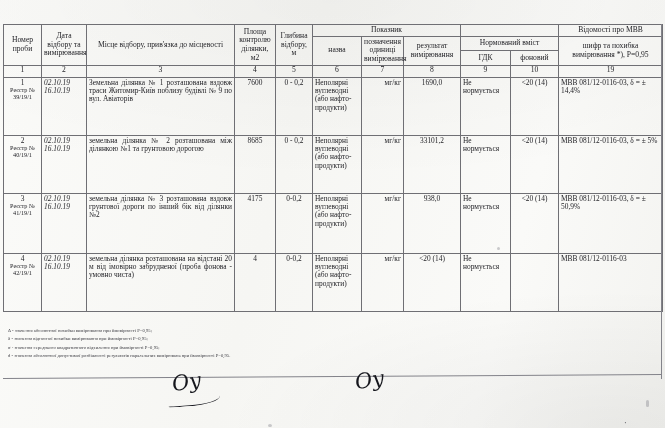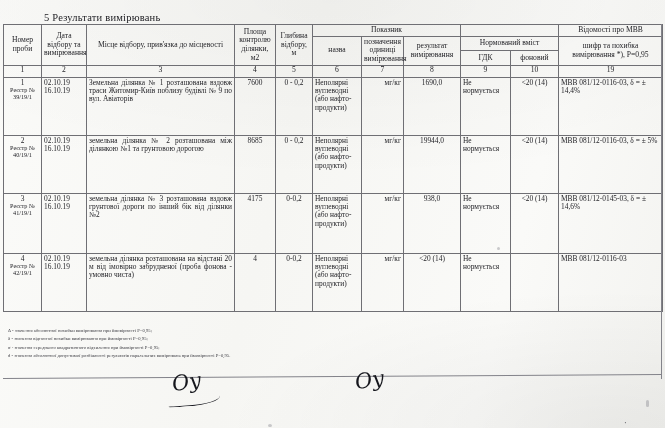--- a/index.html
+++ b/index.html
@@ -66,20 +66,21 @@
     text-align: center;
     font-size: 7.4px;
     line-height: 1.25;
   }
   .rownum-cell .n { display: block; }
   .rownum-cell .reg { display: block; font-size: 6.2px; }
   .date-cell {
     font-size: 7.4px;
     line-height: 1.3;
     padding-left: 3px;
+    font-style: italic;
   }
   .place-cell {
     text-align: justify;
     text-align-last: left;
     font-size: 7.6px;
     line-height: 1.35;
     padding: 1px 3px;
     hyphens: none;
   }
   .name-cell {
@@ -209,21 +210,20 @@
     border-radius: 50%;
     opacity: 0.5;
   }
 </style>
 </head>
 <body>
 
 <div class="page">
   <div class="scan-shade"></div>
 
-  <div class="title">5 Результати вимірювань</div>
 
   <table class="meas">
     <colgroup>
       <col style="width:38px">
       <col style="width:45px">
       <col style="width:148px">
       <col style="width:41px">
       <col style="width:37px">
       <col style="width:49px">
       <col style="width:42px">
@@ -297,21 +297,21 @@
         </td>
         <td class="date-cell">
           <div>02.10.19</div>
           <div>16.10.19</div>
         </td>
         <td class="place-cell">земельна ділянка № 2 розташована між ділянкою №1 та грунтовою дорогою</td>
         <td class="area-cell">8685</td>
         <td class="depth-cell">0 - 0,2</td>
         <td class="name-cell">Неполярні вуглеводні (або нафто-продукти)</td>
         <td class="unit-cell">мг/кг</td>
-        <td class="res-cell">19944,0</td>
+        <td class="res-cell">33101,2</td>
         <td class="norm-cell">Не нормується</td>
         <td class="bg-cell">&lt;20 (14)</td>
         <td class="mvv-cell">МВВ 081/12-0116-03, δ = ± 5%</td>
       </tr>
       <tr style="height:60px">
         <td class="rownum-cell">
           <span class="n">3</span>
           <span class="reg">Реєстр №</span>
           <span class="reg">41/19/1</span>
         </td>
@@ -320,21 +320,21 @@
           <div>16.10.19</div>
         </td>
         <td class="place-cell">земельна ділянка № 3 розташована вздовж грунтової дороги по інший бік від ділянки №2</td>
         <td class="area-cell">4175</td>
         <td class="depth-cell">0-0,2</td>
         <td class="name-cell">Неполярні вуглеводні (або нафто-продукти)</td>
         <td class="unit-cell">мг/кг</td>
         <td class="res-cell">938,0</td>
         <td class="norm-cell">Не нормується</td>
         <td class="bg-cell">&lt;20 (14)</td>
-        <td class="mvv-cell">МВВ 081/12-0145-03, δ = ± 14,6%</td>
+        <td class="mvv-cell">МВВ 081/12-0116-03, δ = ± 50,9%</td>
       </tr>
       <tr style="height:58px">
         <td class="rownum-cell">
           <span class="n">4</span>
           <span class="reg">Реєстр №</span>
           <span class="reg">42/19/1</span>
         </td>
         <td class="date-cell">
           <div>02.10.19</div>
           <div>16.10.19</div>

